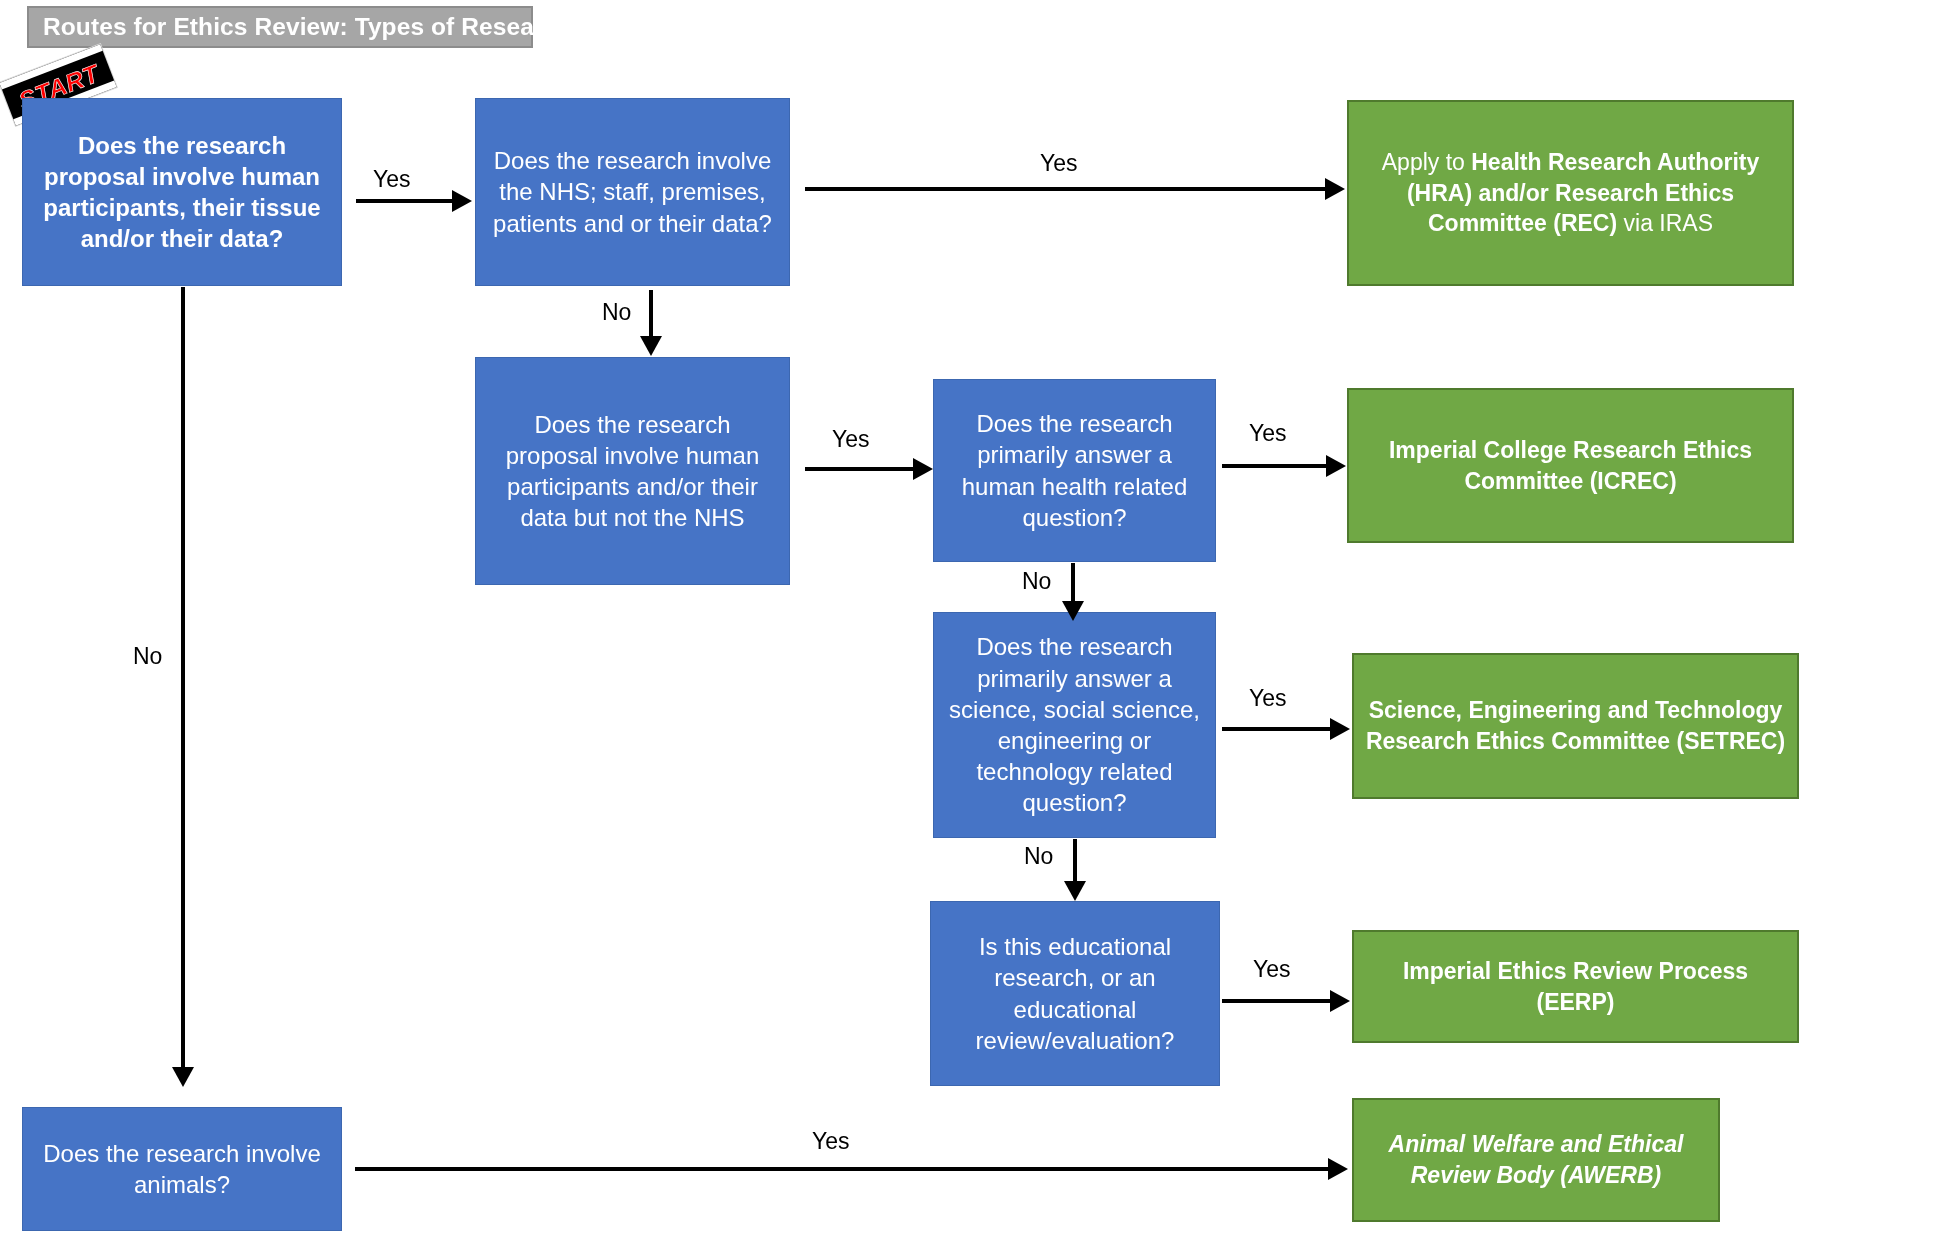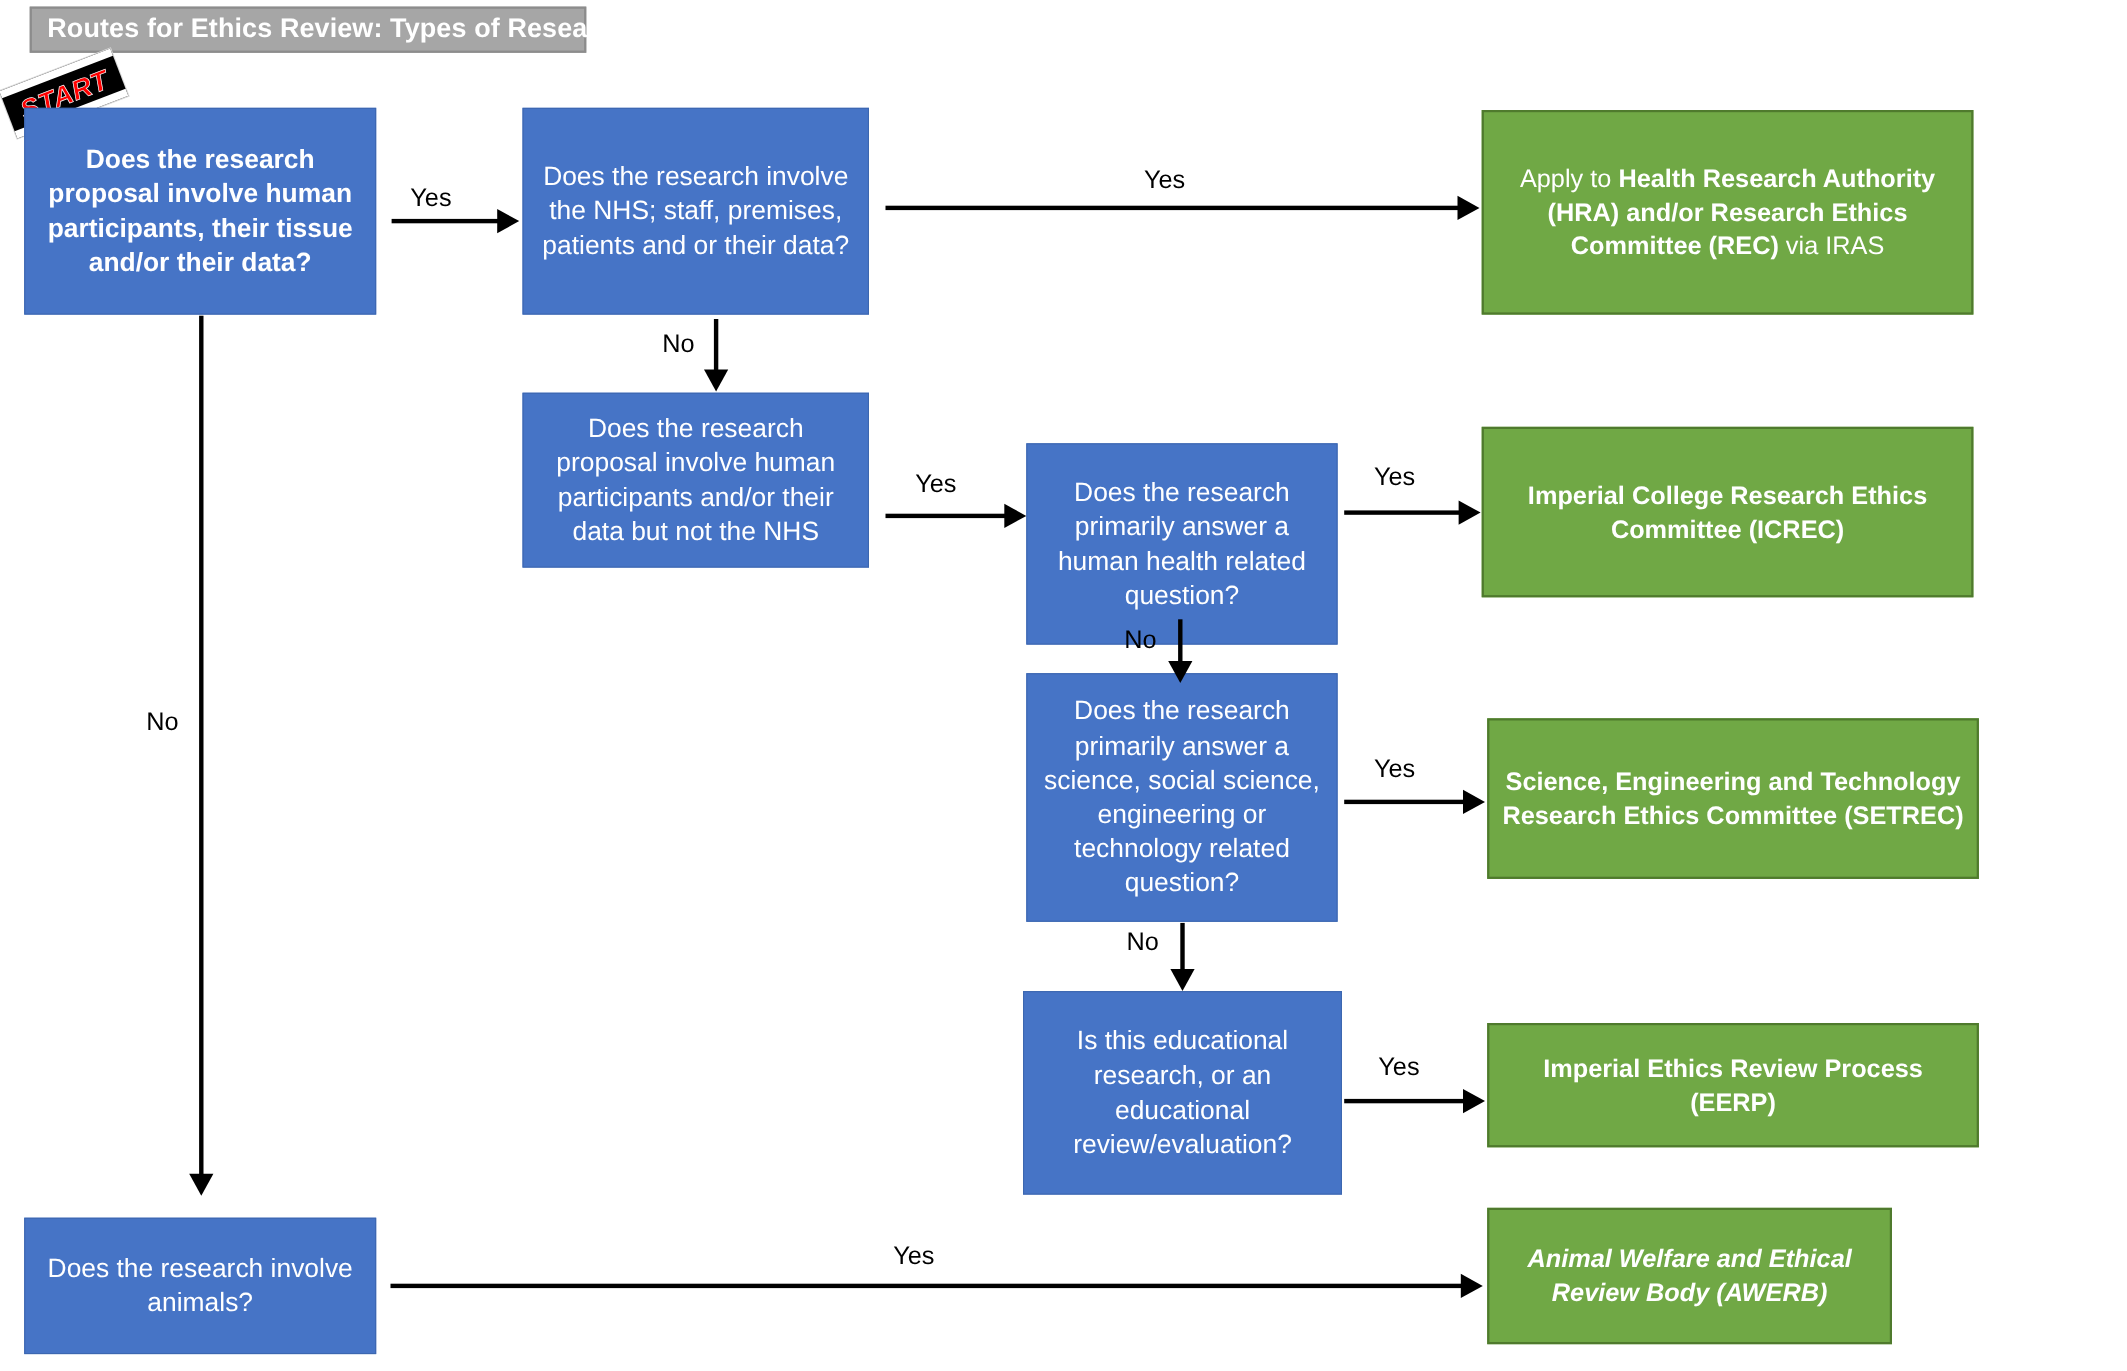--- a/index.html
+++ b/index.html
@@ -160,25 +160,25 @@
   </div>
 
   <div class="node blue" style="left:22px; top:98px; width:320px; height:188px;font-weight:bold;">
     <span class="node-text">Does the research proposal involve human participants, their tissue and/or their data?</span>
   </div>
 
   <div class="node blue" style="left:475px; top:98px; width:315px; height:188px;">
     <span class="node-text">Does the research involve the NHS; staff, premises, patients and or their data?</span>
   </div>
 
-  <div class="node blue" style="left:475px; top:357px; width:315px; height:159px;">
+  <div class="node blue" style="left:475px; top:357px; width:315px; height:228px;">
     <span class="node-text">Does the research proposal involve human participants and/or their data but not the NHS</span>
   </div>
 
-  <div class="node blue" style="left:933px; top:379px; width:283px; height:183px;margin-top:24px;">
+  <div class="node blue" style="left:933px; top:379px; width:283px; height:183px;">
     <span class="node-text">Does the research primarily answer a human health related question?</span>
   </div>
 
   <div class="node blue" style="left:933px; top:612px; width:283px; height:226px;">
     <span class="node-text">Does the research primarily answer a science, social science, engineering or technology related question?</span>
   </div>
 
   <div class="node blue" style="left:930px; top:901px; width:290px; height:185px;align-items:center;">
     <span class="node-text">Is this educational research, or an educational review/evaluation?</span>
   </div>

